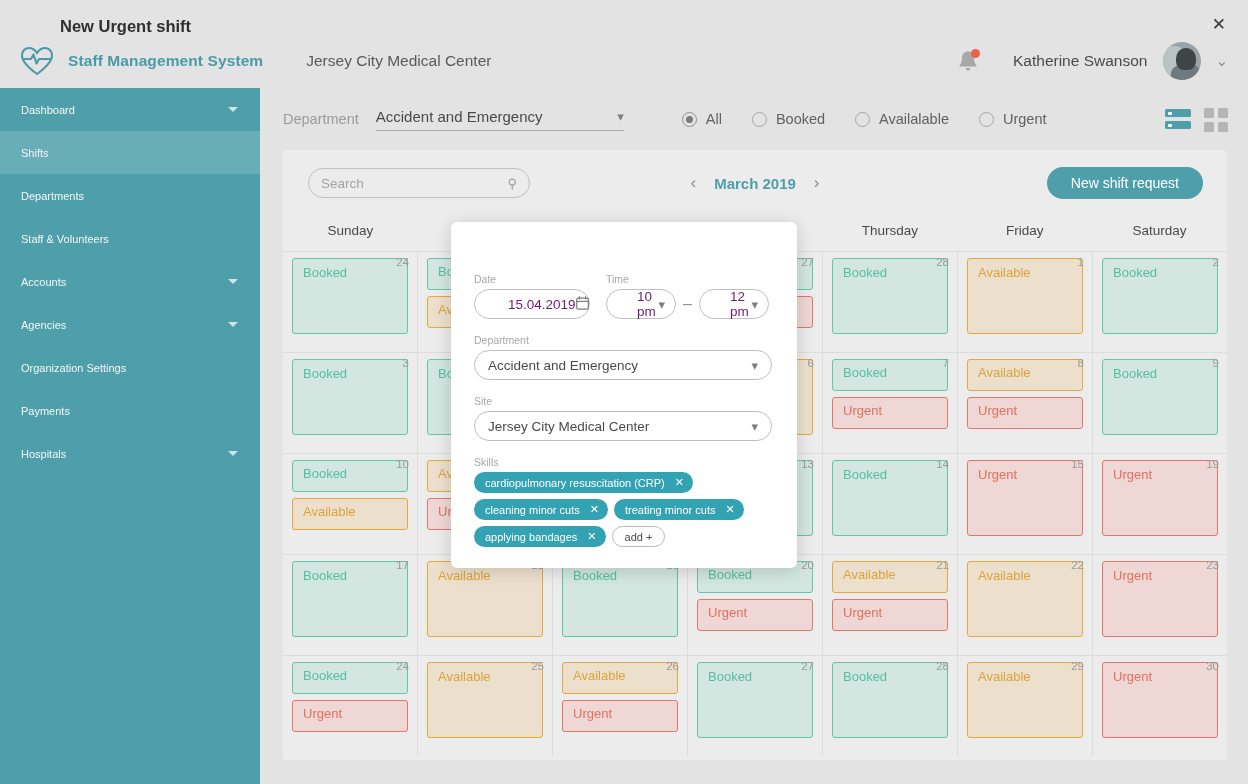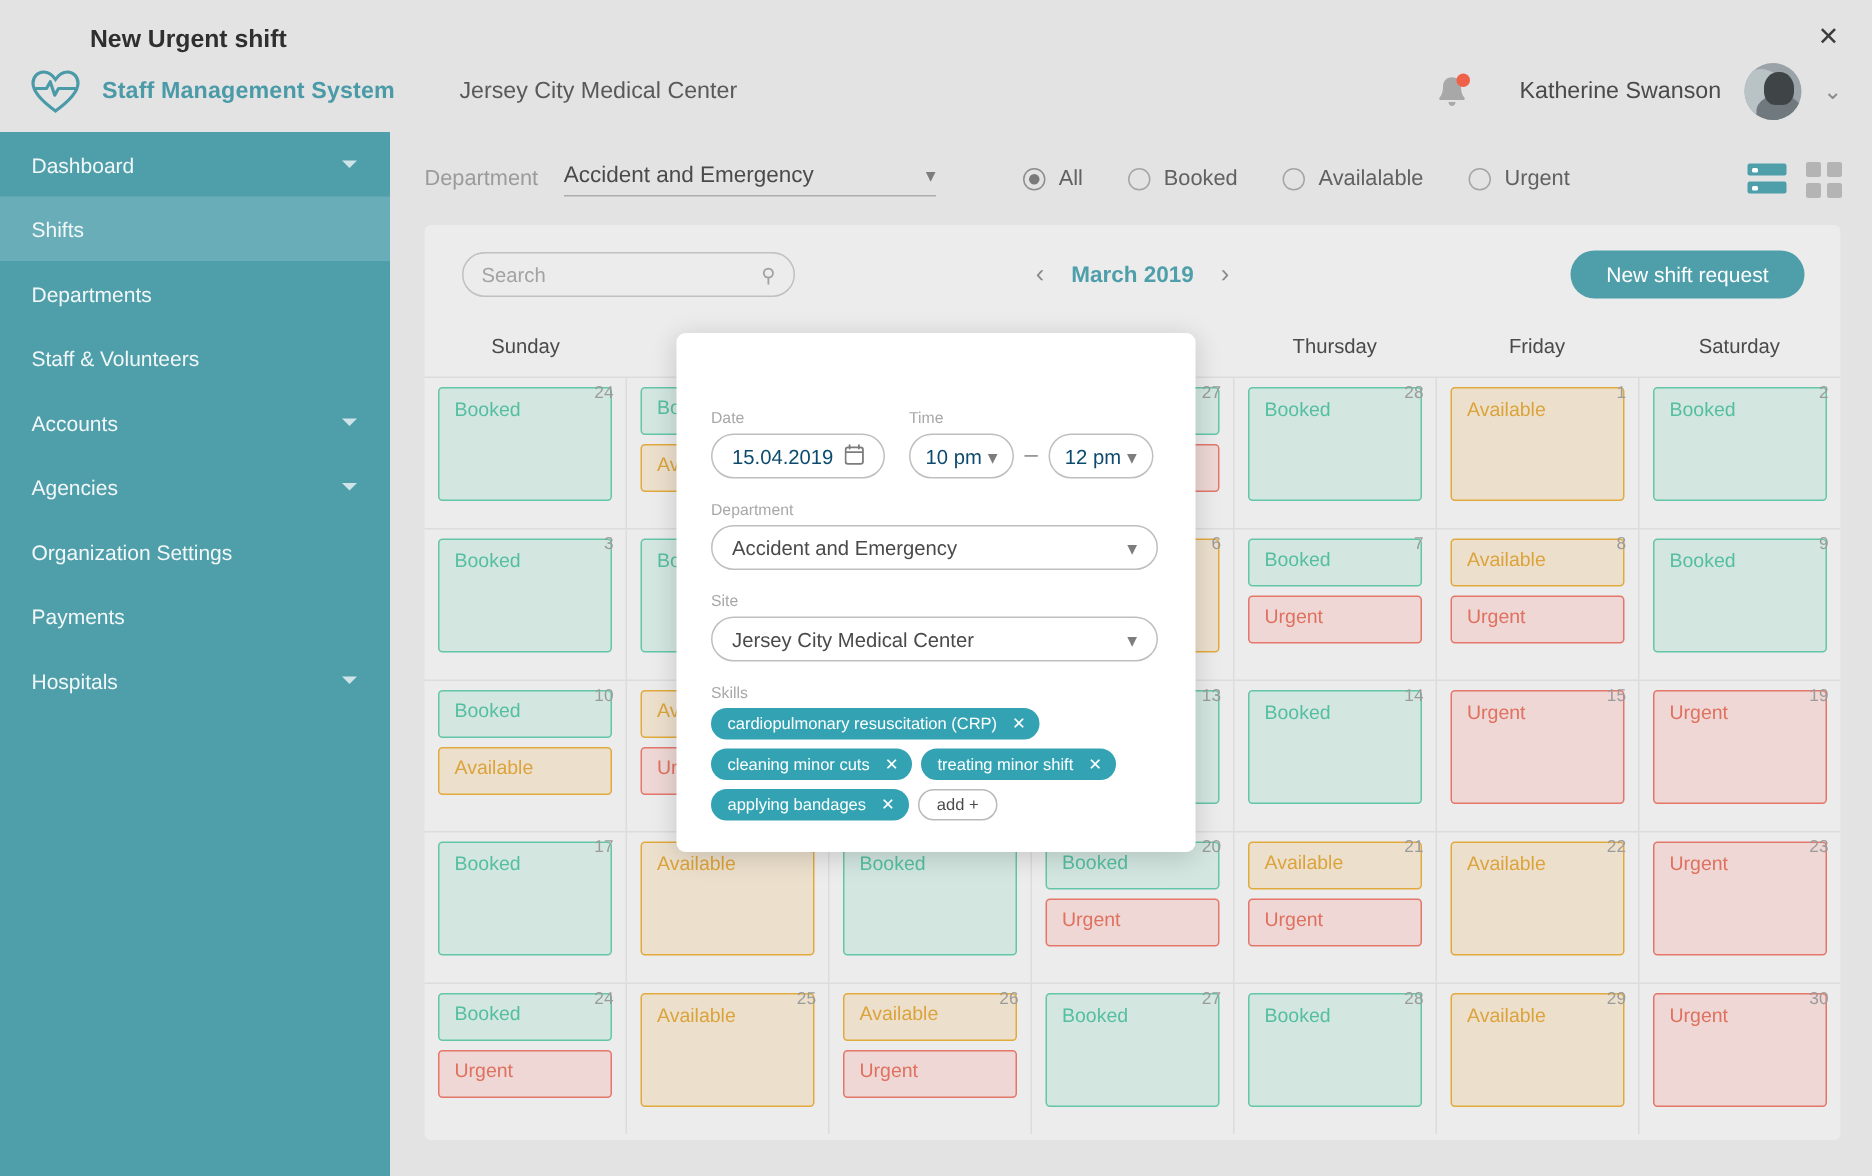--- a/index.html
+++ b/index.html
@@ -51,21 +51,21 @@
   }
   .caret-down-user { margin-left: 14px; color: #8b8b8b; font-size: 15px; }
 
   
   .sidebar {
     position: absolute; left: 0; top: 88px; width: 260px; height: 696px;
     background: #4f9fab;
   }
   .nav-item {
     height: 43px; display: flex; align-items: center;
-    padding: 0 22px 0 21px; color: #f2f7f8; font-size: 14px; cursor: pointer;
+    padding: 0 22px 0 21px; color: #f2f7f8; font-size: 11px; cursor: pointer;
   }
   .nav-item.active { background: #68adb7; }
   .nav-item .nav-label { flex: 1; }
   .nav-caret {
     width: 0; height: 0; border-left: 5px solid transparent;
     border-right: 5px solid transparent; border-top: 5px solid #cfe4e8;
   }
 
   
   .content { position: absolute; left: 260px; top: 88px; width: 988px; height: 696px; }
@@ -188,21 +188,21 @@
     color: #3b3b3b; cursor: pointer; line-height: 1;
   }
   .fgroup { position: absolute; }
   .flabel { color: #a8a8a8; font-size: 10.5px; margin-bottom: 4px; display: block; }
   .fbox {
     border: 1px solid #bfbfbf; border-radius: 16px; height: 30px;
     display: flex; align-items: center; padding: 0 13px;
     font-size: 13.5px; color: #4a4a4a; background: #fff;
   }
   .fbox .fv { flex: 1; }
-  .fbox.muted .fv { color: #0c4a6e; }
+  .fbox.muted .fv { color: #701a75; margin-left: 20px; }
   .cal-ico { color: #7c7c7c; font-size: 13px; }
 
   .g-date  { left: 474px; top: 273px; width: 116px; }
   .g-time  { left: 606px; top: 273px; width: 166px; }
   .g-dept  { left: 474px; top: 334px; width: 298px; }
   .g-site  { left: 474px; top: 395px; width: 298px; }
   .g-skill { left: 474px; top: 456px; width: 300px; }
 
   .time-row { display: flex; align-items: center; }
   .time-row .fbox { width: 70px; padding: 0 10px; }
@@ -579,21 +579,21 @@
     <div class="chips" id="skill-chips">
         <span class="chip">
           <span>cardiopulmonary resuscitation (CRP)</span>
           <span class="x">✕</span>
         </span>
         <span class="chip">
           <span>cleaning minor cuts</span>
           <span class="x">✕</span>
         </span>
         <span class="chip">
-          <span>treating minor shift</span>
+          <span>treating minor cuts</span>
           <span class="x">✕</span>
         </span>
         <span class="chip">
           <span>applying bandages</span>
           <span class="x">✕</span>
         </span>
         <span class="chip-add">add +</span>
       </div>
   </div>
 

